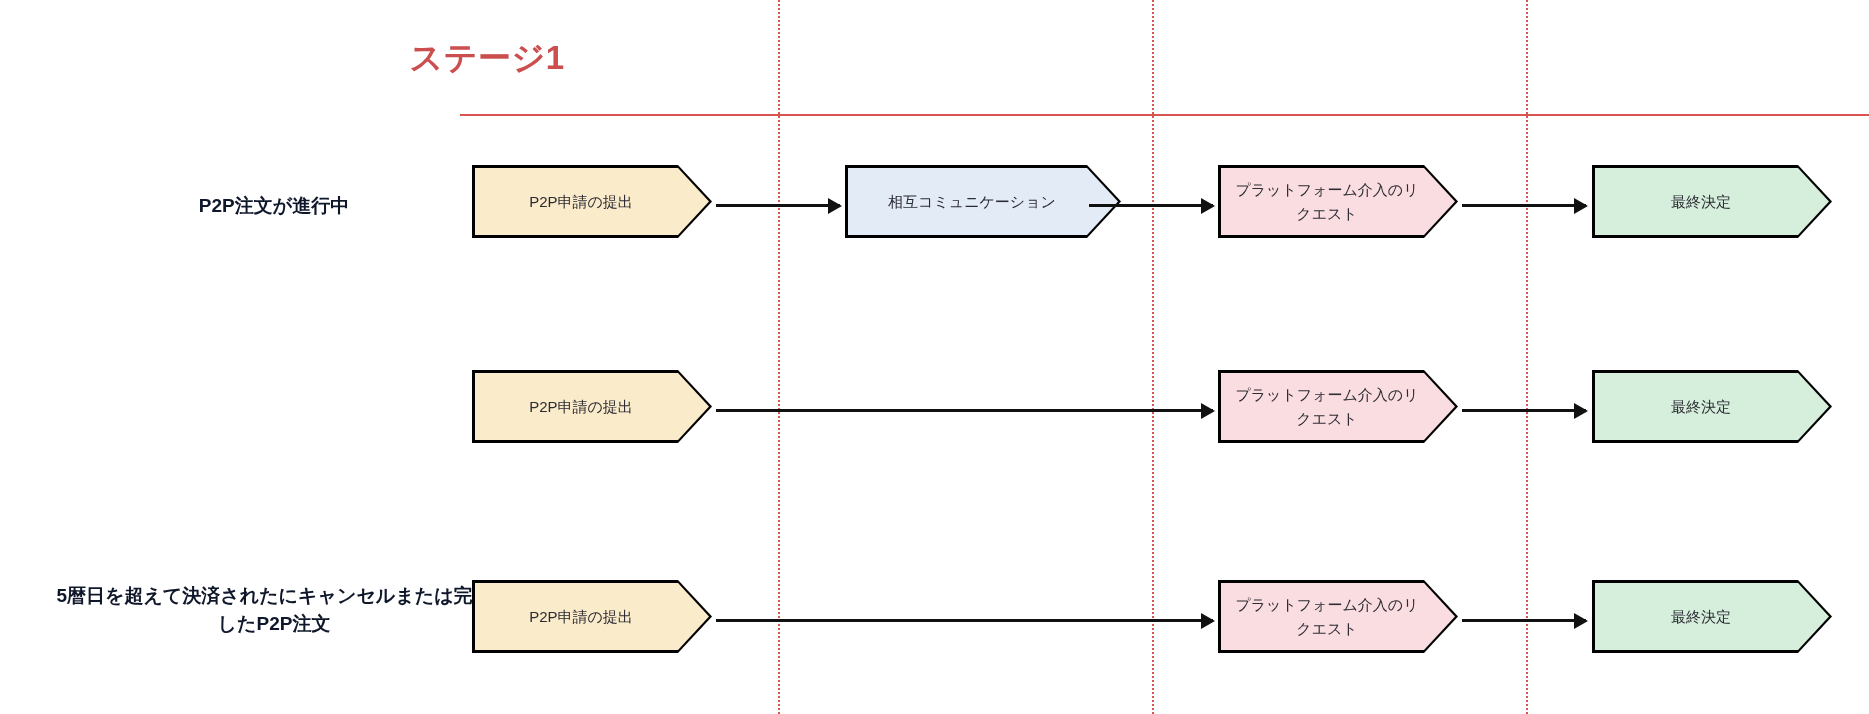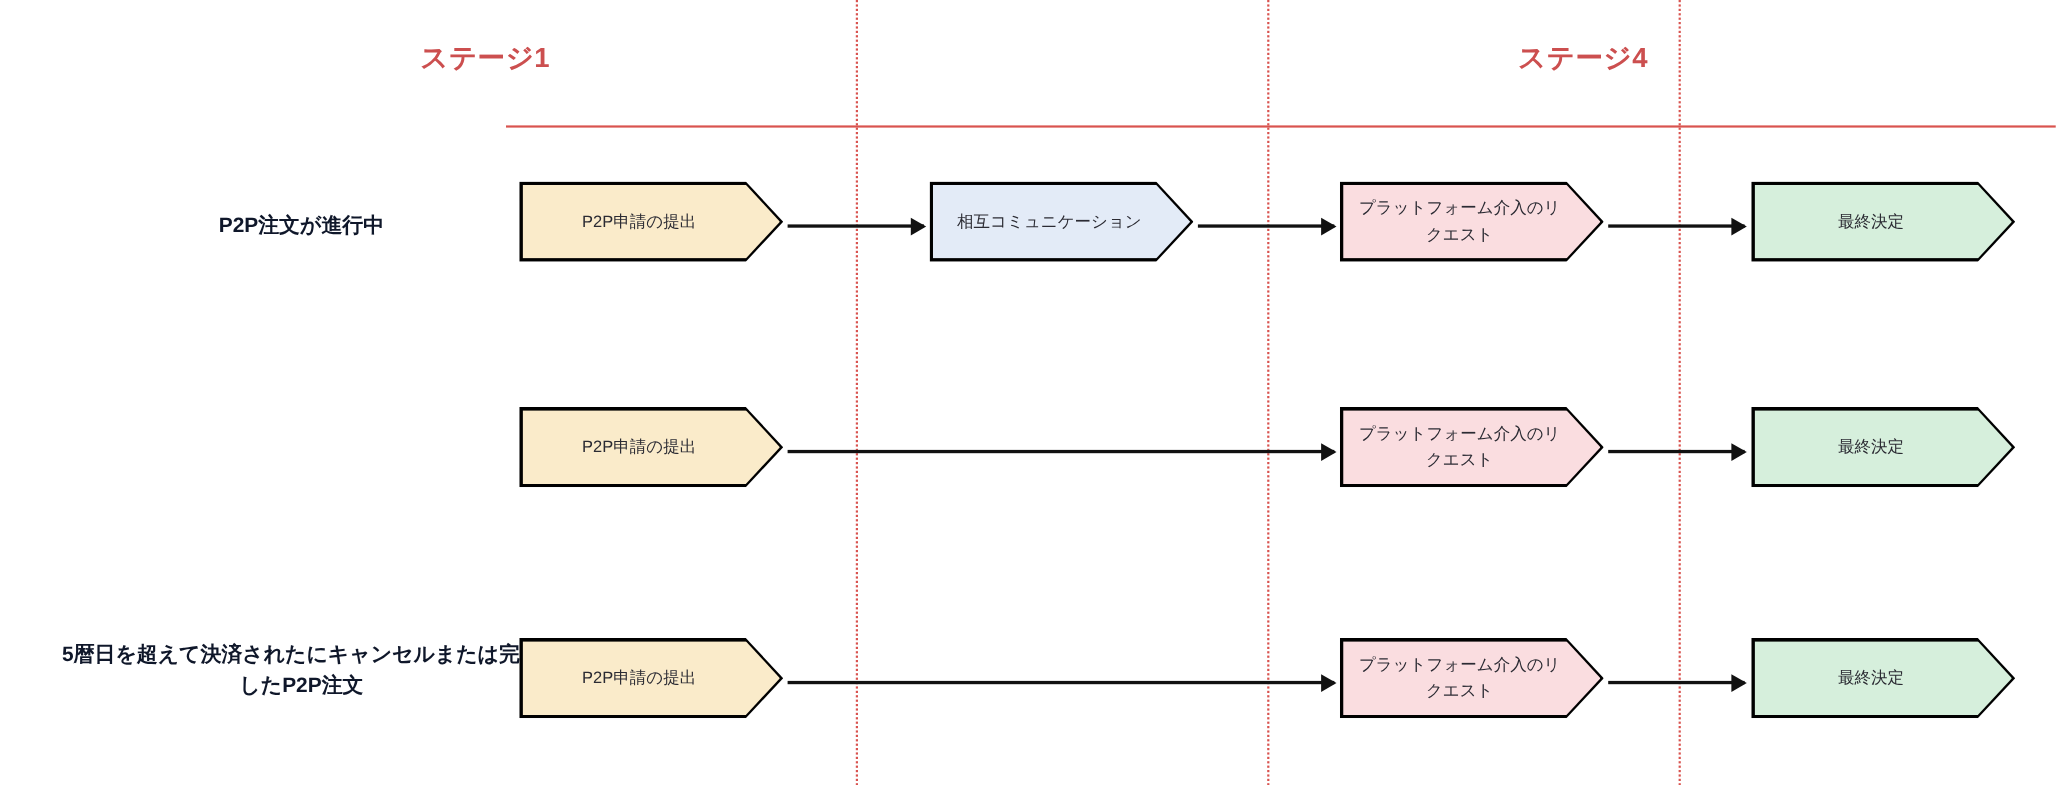--- a/index.html
+++ b/index.html
@@ -16,22 +16,22 @@
     width: 1869px;
     height: 714px;
     background: #ffffff;
     overflow: hidden;
   }
 
   
   .stage-header {
     position: absolute;
     top: 36px;
-    text-align: left;
-    font-size: 25px;
+    text-align: center;
+    font-size: 33px;
     font-weight: bold;
     color: #cc4f4f;
     letter-spacing: 0.5px;
     white-space: nowrap;
   }
   .hrule {
     position: absolute;
     left: 460px;
     right: 0px;
     top: 114px;
@@ -107,39 +107,38 @@
     border-top: 8px solid transparent;
     border-bottom: 8px solid transparent;
   }
 </style>
 </head>
 <body>
 
 <div id="canvas">
 
   <div class="stage-header" style="left:382px; width:210px;">ステージ1</div>
-  <div class="stage-header" style="left:1380px; width:215px;">ステージ4</div>
 
   <div class="hrule"></div>
 
   <div class="vdivider" style="left:778px;"></div>
   <div class="vdivider" style="left:1152px;"></div>
   <div class="vdivider" style="left:1526px;"></div>
 
   <div class="row-label" style="top:192px;">P2P注文が進行中</div>
 
   <div class="chev-wrap" style="left:472px; top:165px; width:240px; height:73px;">
     <div class="chev-outline"></div>
     <div class="chev-fill" style="background:#faebca;">
       <div class="chev-text">P2P申請の提出</div>
     </div>
   </div>
   <div class="conn" style="left:716px; top:204px; width:124px;"></div>
 
-  <div class="chev-wrap" style="left:845px; top:165px; width:240px; height:73px;">
+  <div class="chev-wrap" style="left:845px; top:165px; width:240px; height:73px;padding-left:36px;">
     <div class="chev-outline"></div>
     <div class="chev-fill" style="background:#e3ebf7;">
       <div class="chev-text">相互コミュニケーション</div>
     </div>
   </div>
   <div class="conn" style="left:1089px; top:204px; width:124px;"></div>
 
   <div class="chev-wrap" style="left:1218px; top:165px; width:240px; height:73px;">
     <div class="chev-outline"></div>
     <div class="chev-fill" style="background:#fadde0;">

